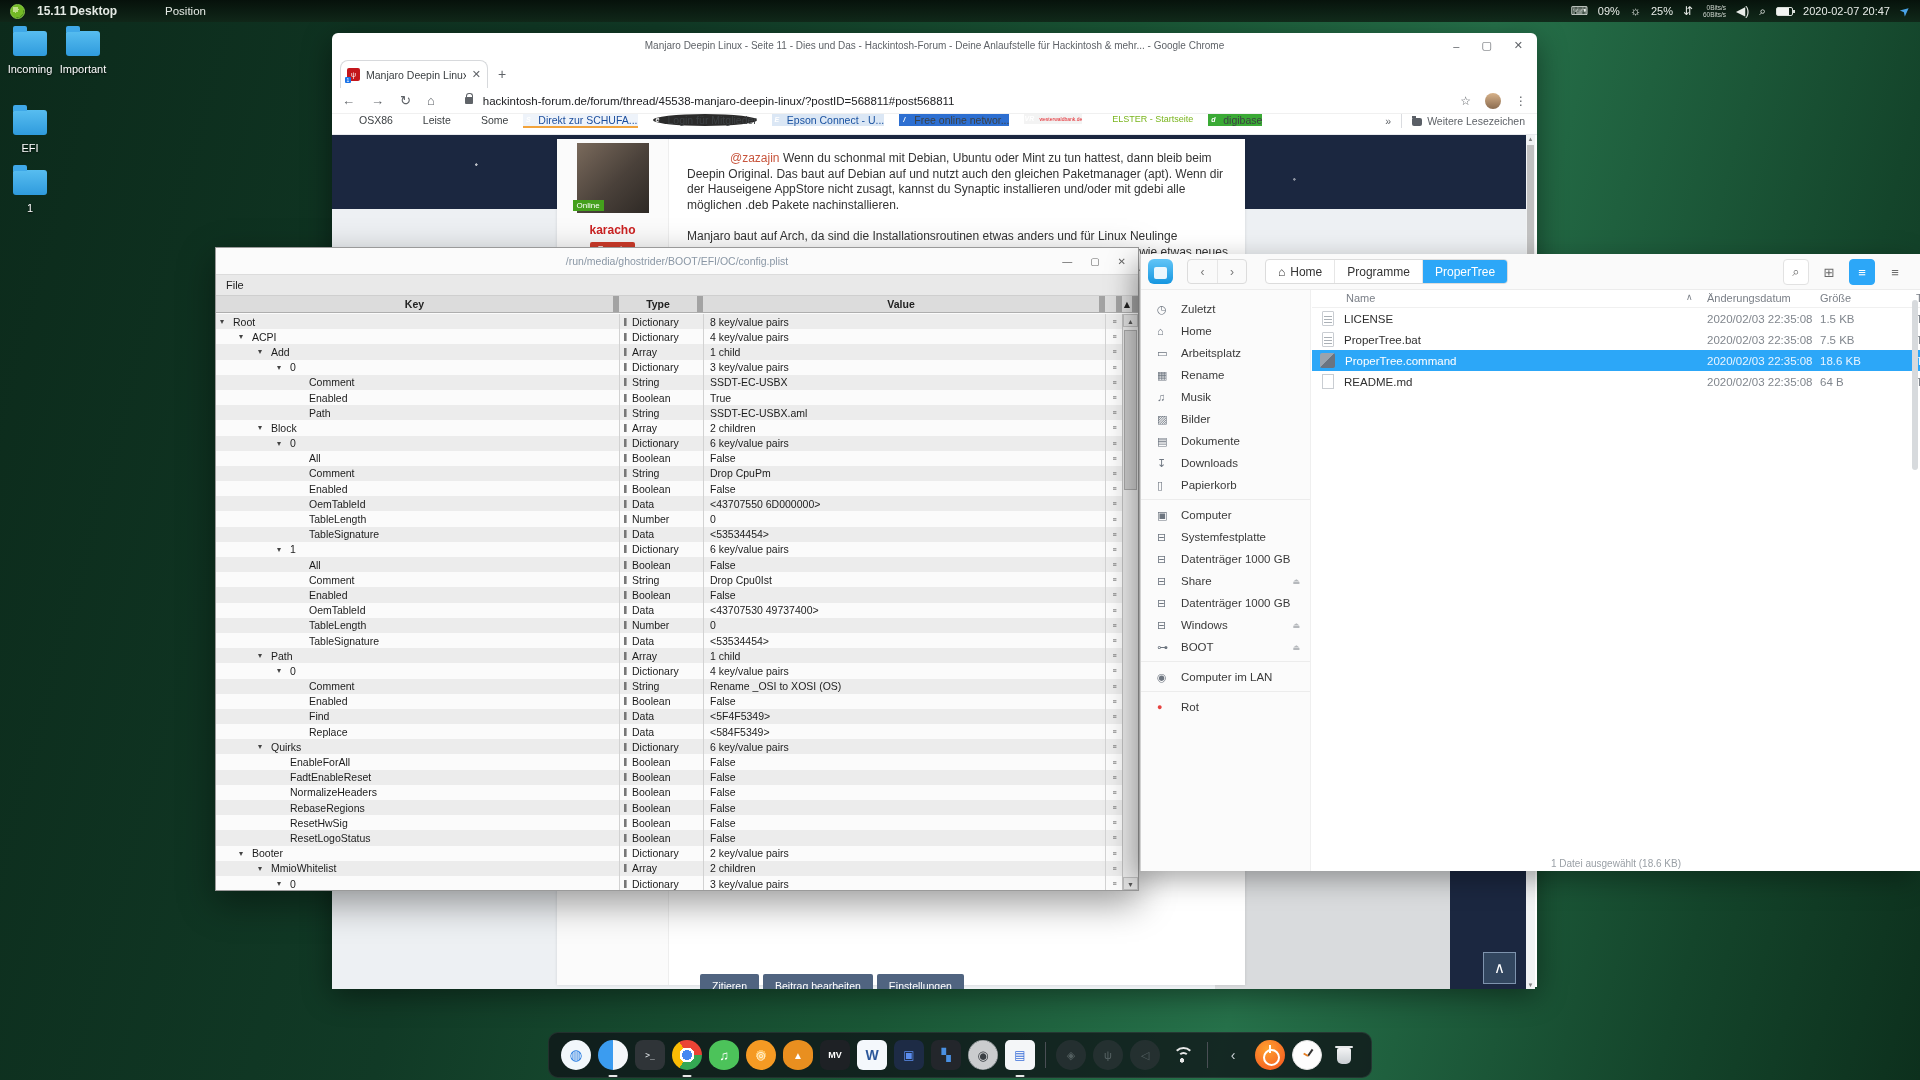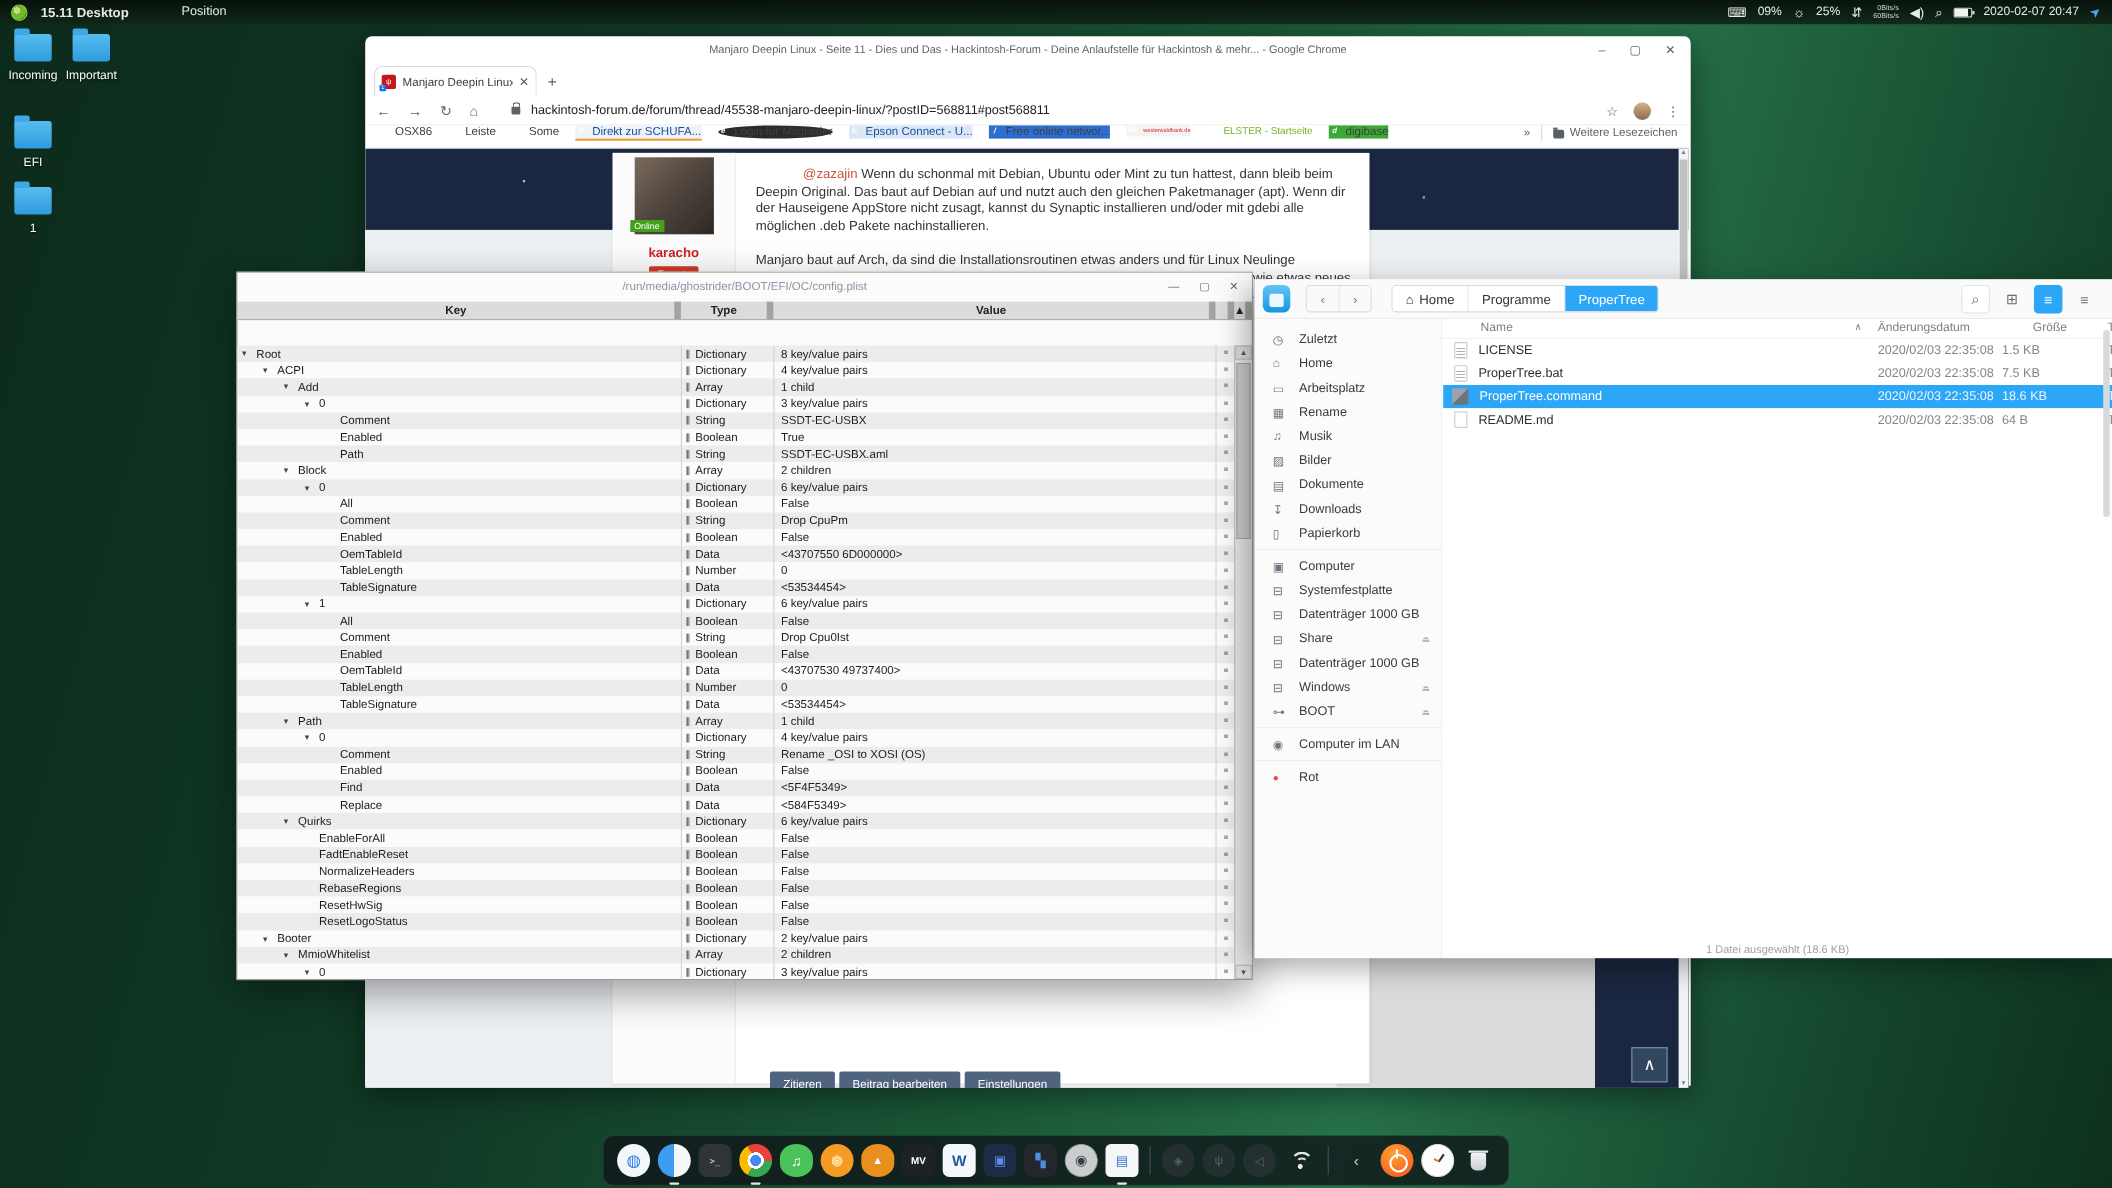--- a/index.html
+++ b/index.html
@@ -357,20 +357,23 @@
 
   <div id="ptree">
     <div class="pt-titlebar">
       <span class="pt-title">/run/media/ghostrider/BOOT/EFI/OC/config.plist</span>
       <span class="pt-ctrls">
         <span>—</span>
         <span>▢</span>
         <span>✕</span>
       </span>
     </div>
+    <div class="pt-menubar">
+      <span>File</span>
+    </div>
     <div class="pt-header">
       <div>Key</div>
       <div>Type</div>
       <div>Value</div>
       <div></div>
       <div>▲</div>
     </div>
     <div class="pt-rows">
       <div class="pt-row exp" style="--d: 0;">
           <div class="ptk">
@@ -948,21 +951,21 @@
           <span class="sb-ic">●</span>
           <span class="sb-label">Rot</span>
 
         </div>
     </div>
     <div class="fm-main">
       <div class="fm-cols">
         <span style="left:34px">Name</span>
         <span style="left:374px;font-size:9px">∧</span>
         <span style="left:395px">Änderungsdatum</span>
-        <span style="left:536px">Größe</span>
+        <span style="left:508px">Größe</span>
         <span style="left:604px">T</span>
       </div>
         <div class="fm-row">
           <span class="fi fi-text"></span>
           <span class="fm-name">LICENSE</span>
           <span class="fm-date">2020/02/03 22:35:08</span>
           <span class="fm-size">1.5 KB</span>
           <span class="fm-type">T</span>
         </div>
         <div class="fm-row">

